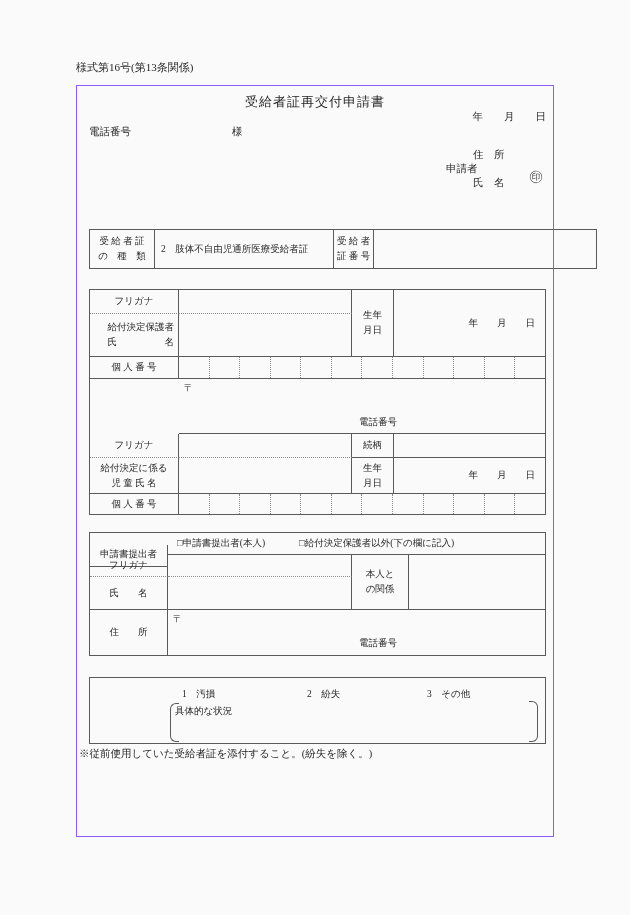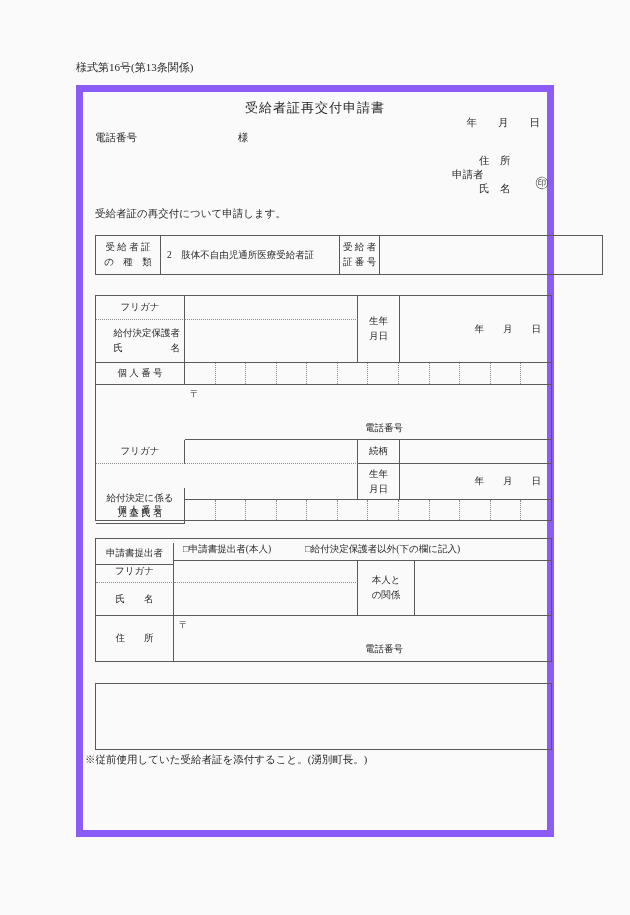--- a/index.html
+++ b/index.html
@@ -29,35 +29,34 @@
           border-radius:0 6px 6px 0; box-sizing:border-box; }
   .f10 { font-size:10.5px; }
 </style>
 </head>
 <body>
 
 <div class="page">
 
   <div class="abs" style="left:76px; top:60px; font-size:11px;">様式第16号(第13条関係)</div>
 
-  <div class="abs" style="left:76px; top:85px; width:478px; height:752px; border:7px solid #8b5cf6; box-sizing:border-box;">
+  <div class="abs" style="left:76px; top:85px; width:478px; height:752px; border:1px solid #8b5cf6; box-sizing:border-box;">
 
     <div class="abs" style="left:0; top:7px; width:100%; text-align:center; font-size:13px; letter-spacing:1px;">受給者証再交付申請書</div>
 
     <div class="abs f10" style="top:24px; right:7px;">年　　月　　日</div>
 
     <div class="abs f10" style="left:12px; top:39px;">電話番号</div>
     <div class="abs f10" style="left:155px; top:39px;">様</div>
 
     <div class="abs f10" style="left:396px; top:62px;">住　所</div>
     <div class="abs f10" style="left:369px; top:76px;">申請者</div>
     <div class="abs f10" style="left:396px; top:90px;">氏　名</div>
     <div class="abs" style="left:452px; top:82px; font-size:14px; color:#3a3a3a;">㊞</div>
 
-    <div class="abs f10" style="left:12px; top:115px;">受給者証の再交付について申請します。</div>
 
     <div class="tbl" style="left:12px; top:143px; width:508px; height:40px;">
       <div class="cell br c" style="left:0; top:0; width:65px; height:38px;">
         <div>受 給 者 証</div>
         <div>の　種　類</div>
       </div>
       <div class="cell br vc" style="left:65px; top:0; width:179px; height:38px; padding-left:6px;">
         <div>2　肢体不自由児通所医療受給者証</div>
       </div>
       <div class="cell br c" style="left:244px; top:0; width:40px; height:38px;">
@@ -103,21 +102,21 @@
       <div class="cell bb" style="left:89px; top:89px; width:366px; height:55px;">
         <span class="abs" style="left:5px; top:2px;">〒</span>
         <span class="abs" style="left:180px; bottom:3px;">電話番号</span>
       </div>
 
       <div class="cell br bbd c" style="left:0; top:144px; width:89px; height:24px;">フリガナ</div>
       <div class="cell br bbd" style="left:89px; top:144px; width:173px; height:24px;"></div>
       <div class="cell br bb c" style="left:262px; top:144px; width:42px; height:24px;">続柄</div>
       <div class="cell bb" style="left:304px; top:144px; width:151px; height:24px;"></div>
 
-      <div class="cell br bb c" style="left:0; top:168px; width:89px; height:36px; padding:0 4px;margin-top:24px;">
+      <div class="cell br bb c" style="left:0; top:168px; width:89px; height:36px; padding:0 4px;">
         <div>給付決定に係る</div>
         <div>児 童 氏 名</div>
       </div>
       <div class="cell br bb" style="left:89px; top:168px; width:173px; height:36px;"></div>
       <div class="cell br bb c" style="left:262px; top:168px; width:42px; height:36px;">
         <div>生年</div>
         <div>月日</div>
       </div>
       <div class="cell bb vc right" style="left:304px; top:168px; width:151px; height:36px; padding-right:10px;">年　　月　　日</div>
 
@@ -133,21 +132,21 @@
           <span></span>
           <span></span>
           <span></span>
           <span></span>
           <span></span>
       </div>
     </div>
 
     <div class="tbl" style="left:12px; top:446px; width:457px; height:124px;">
 
-      <div class="cell br bb c" style="left:0; top:4px; width:78px; height:22px;">申請書提出者</div>
+      <div class="cell br bb c" style="left:0; top:12px; width:78px; height:22px;font-family:Liberation Mono, monospace;">申請書提出者</div>
       <div class="cell bb" style="left:78px; top:0; width:377px; height:22px; display:flex; align-items:center; padding-left:9px; gap:34px;">
         <span>□申請書提出者(本人)</span>
         <span>□給付決定保護者以外(下の欄に記入)</span>
       </div>
 
       <div class="cell br bbd c" style="left:0; top:22px; width:78px; height:22px;">フリガナ</div>
       <div class="cell br bbd" style="left:78px; top:22px; width:184px; height:22px;"></div>
 
       <div class="cell br bb c" style="left:0; top:44px; width:78px; height:33px;">氏　　名</div>
       <div class="cell br bb" style="left:78px; top:44px; width:184px; height:33px;"></div>
@@ -159,18 +158,27 @@
       <div class="cell bb" style="left:319px; top:22px; width:136px; height:55px;"></div>
 
       <div class="cell br c" style="left:0; top:77px; width:78px; height:45px;">住　　所</div>
       <div class="cell" style="left:78px; top:77px; width:377px; height:45px;">
         <span class="abs" style="left:5px; top:2px;">〒</span>
         <span class="abs" style="left:191px; bottom:4px;">電話番号</span>
       </div>
     </div>
 
     <div class="tbl" style="left:12px; top:591px; width:457px; height:67px;">
+      <div class="cell" style="left:78px; top:0; width:377px; height:65px;">
+        <span class="abs" style="left:14px; top:9px;">1　汚損</span>
+        <span class="abs" style="left:139px; top:9px;">2　紛失</span>
+        <span class="abs" style="left:259px; top:9px;">3　その他</span>
+        <span class="abs" style="left:7px; top:26px;">具体的な状況</span>
+        <div class="abs" style="left:14px; top:40px; width:340px; height:20px;"></div>
+        <div class="brkL" style="left:2px; top:25px; width:9px; height:39px;"></div>
+        <div class="brkR" style="left:361px; top:23px; width:9px; height:41px;"></div>
+      </div>
     </div>
 
-    <div class="abs f10" style="left:2px; top:661px;">※従前使用していた受給者証を添付すること。(湧別町長。)</div>
+    <div class="abs f10" style="left:2px; top:661px;">※従前使用していた受給者証を添付すること。(紛失を除く。)</div>
 
   </div>
 </div>
 
 </body></html>

